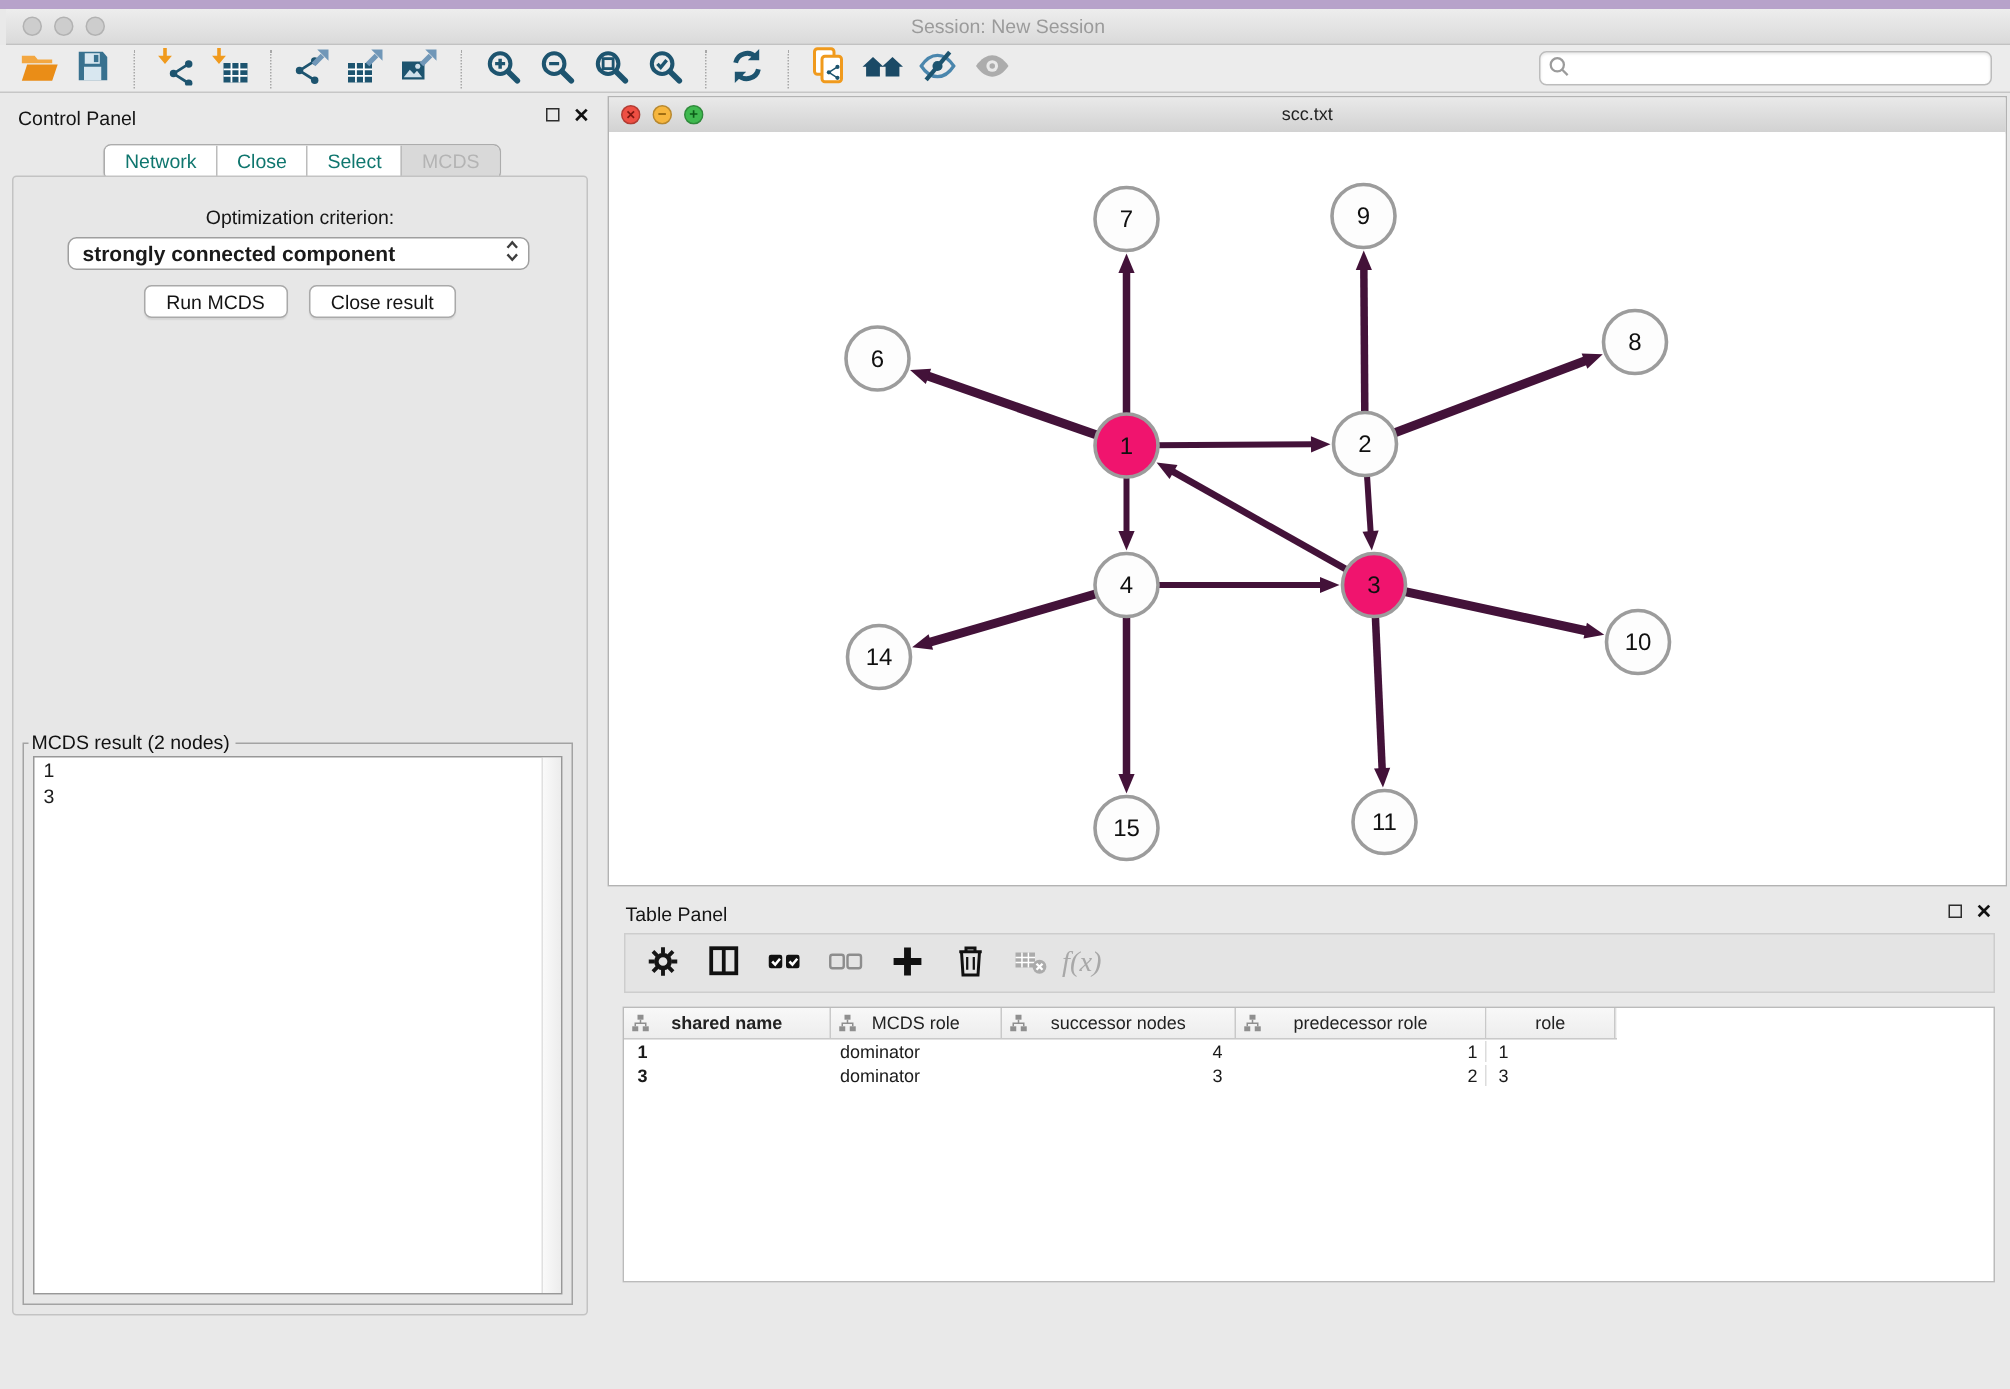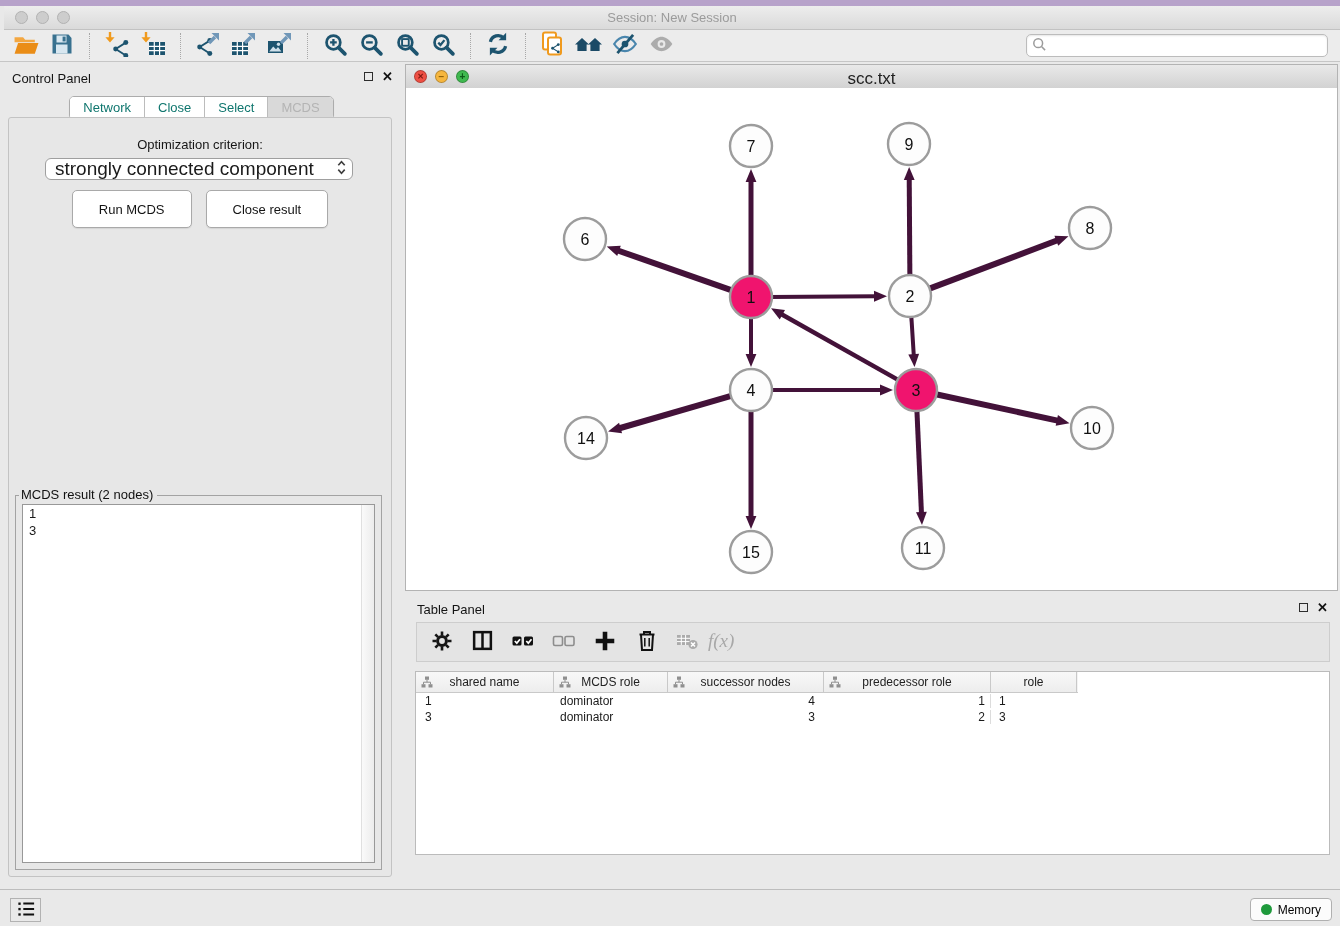--- a/index.html
+++ b/index.html
@@ -33,55 +33,55 @@
   .seg-tab{padding:3px 13px 4px;font-size:13px;background:#fff;border:none;border-left:1px solid #bcbcbc;
            font-family:"Liberation Sans",sans-serif;color:#0f766e;}
   .seg-tab:first-child{border-left:none;}
   .seg-tab.selected{background:#d9d9d9;color:#b4b4b4;}
   .cp-tabs{position:absolute;left:0;right:0;top:34px;text-align:center;}
   .cp-body{position:absolute;left:8px;right:11px;top:55px;bottom:12px;background:#e7e7e7;
            border:1px solid #c3c3c3;border-radius:3px;}
   .opt-label{position:absolute;left:0;right:0;top:19px;text-align:center;color:#161616;}
   .criterion{position:absolute;left:36px;right:38px;top:40px;height:22px;background:#fff;border:1px solid #9f9f9f;
              border-radius:6px;display:flex;align-items:center;padding:0 6px 0 9px;box-sizing:border-box;}
-  .criterion .val{flex:1;font-size:19px;}
+  .criterion .val{flex:1;font-size:14px;font-weight:bold;}
   .cp-buttons{position:absolute;left:0;right:0;top:72px;display:flex;justify-content:center;gap:14px;}
-  .aq-btn{height:38px;padding:0 26px;background:#fff;border:1px solid #a9a9a9;border-radius:5px;
+  .aq-btn{height:22px;padding:0 14px;background:#fff;border:1px solid #a9a9a9;border-radius:5px;
           font:13px "Liberation Sans",sans-serif;color:#141414;box-shadow:0 1px 1px rgba(0,0,0,.08);}
   .result-fieldset{position:absolute;left:6px;right:9px;top:377px;bottom:6px;border:1px solid #a3a3a3;}
   .result-legend{position:absolute;top:-9px;left:3px;background:#e7e7e7;padding:0 4px 0 2px;font-size:13px;color:#111;}
   .result-list{position:absolute;left:6px;right:6px;top:8px;bottom:6px;background:#fff;border:1px solid #989898;overflow:hidden;}
   .result-item{padding:0 6px;line-height:17px;font-size:13px;}
   .result-scroll{position:absolute;right:0;top:0;bottom:0;width:12px;background:linear-gradient(90deg,#fafafa,#ececec);border-left:1px solid #e0e0e0;}
   
   .net-frame{position:absolute;left:405px;top:64px;width:933px;height:527px;background:#fff;
              border:1px solid #b3b3b3;box-sizing:border-box;}
   .nf-titlebar{position:absolute;left:0;right:0;top:0;height:23px;background:linear-gradient(#e9e9e9,#d2d2d2);
                border-bottom:1px solid #b3b3b3;}
-  .nf-title{position:absolute;left:0;right:0;top:4px;text-align:center;font-size:17px;color:#222;}
+  .nf-title{position:absolute;left:0;right:0;top:4px;text-align:center;font-size:12px;color:#222;}
   .nf-lights{position:absolute;left:8px;top:5px;display:flex;gap:8px;}
   .tl{width:13px;height:13px;border-radius:50%;box-sizing:border-box;font-size:9px;font-weight:bold;
       display:flex;align-items:center;justify-content:center;padding:0;border:1px solid rgba(0,0,0,.25);}
   .tl-close{background:#ee4f43;color:#7e1710;}.tl-close::after{content:"\2715";font-size:8px;}
   .tl-min{background:#f6b63e;color:#8d5f0a;}.tl-min::after{content:"\2212";font-size:10px;}
   .tl-zoom{background:#3fb94f;color:#0d5c18;}.tl-zoom::after{content:"+";font-size:10px;}
   .nf-canvas{position:absolute;left:0;right:0;top:23px;bottom:0;background:#fff;}
   
   .table-panel{position:absolute;left:405px;top:593px;width:933px;height:296px;background:#e9e9e9;}
   .tp-toolbar{position:absolute;left:11px;right:8px;top:29px;height:40px;background:#e4e4e4;
               border:1px solid #cdcdcd;display:flex;align-items:center;gap:15px;padding:0 10px;box-sizing:border-box;}
   .tp-btn{width:26px;height:26px;display:flex;align-items:center;justify-content:flex-end;background:none;border:none;padding:0;}
   .tp-table{position:absolute;left:10px;right:8px;top:78px;bottom:34px;background:#fff;border:1px solid #bbb;overflow:hidden;}
   .tp-thead{display:flex;height:20px;background:#f3f3f3;border-bottom:1px solid #c9c9c9;width:662px;}
   .th{position:relative;display:flex;align-items:center;justify-content:center;font-size:12px;color:#222;
       border-right:1px solid #c9c9c9;box-sizing:border-box;background:linear-gradient(#f8f8f8,#ededed);}
   .th .tree-ic{position:absolute;left:5px;top:4px;}
   .tr{display:flex;height:16px;align-items:center;}
   .td{font-size:12px;box-sizing:border-box;overflow:hidden;white-space:nowrap;}
-  .c0{width:138px;}.c1{width:114px;}.c2{width:156px;}.c3{width:167px;}.c4{width:86px;}
+  .c0{width:138px;font-weight:bold;}.c1{width:114px;}.c2{width:156px;}.c3{width:167px;}.c4{width:86px;}
   .td.c0{padding-left:9px;}.td.c1{padding-left:6px;}
   .td.c2{text-align:right;padding-right:9px;}.td.c3{text-align:right;padding-right:5px;border-right:1px solid #dcdcdc;}
   .td.c4{padding-left:8px;}
   .tp-tabs{position:absolute;left:0;right:0;bottom:5px;text-align:center;}
   
   .statusbar{position:absolute;left:0;right:0;top:889px;height:37px;background:#e9e9e9;border-top:1px solid #bdbdbd;box-sizing:border-box;}
   .list-btn{position:absolute;left:10px;top:8px;width:31px;height:24px;border:1px solid #b2b2b2;background:#e9e9e9;
             display:flex;align-items:center;justify-content:center;padding:0;}
   .memory-btn{position:absolute;right:8px;top:8px;height:23px;border:1px solid #b0b0b0;border-radius:4px;background:#fcfcfc;
               display:flex;align-items:center;gap:6px;padding:0 10px;font:12px "Liberation Sans",sans-serif;}
@@ -502,31 +502,13 @@
             <div class="td c0">3</div>
             <div class="td c1">dominator</div>
             <div class="td c2">3</div>
             <div class="td c3">2</div>
             <div class="td c4">3</div>
           </div>
         </div>
     </div>
   </div>
 
-  <div class="statusbar">
-    <button class="list-btn">
-      <span id="list-icon-slot"><svg width="20" height="18" viewBox="0 0 22 20">
-            <g stroke="#111" stroke-width="2.2">
-              <path d="M8 4h12M8 10h12M8 16h12"></path>
-            </g>
-            <g fill="#111">
-              <rect x="2.5" y="2.8" width="2.6" height="2.6"></rect>
-              <rect x="2.5" y="8.8" width="2.6" height="2.6"></rect>
-              <rect x="2.5" y="14.8" width="2.6" height="2.6"></rect>
-            </g>
-          </svg></span>
-    </button>
-    <button class="memory-btn">
-      <span class="mem-dot"></span>
-      <span>Memory</span>
-    </button>
-  </div>
 </div>
 
 </body></html>

